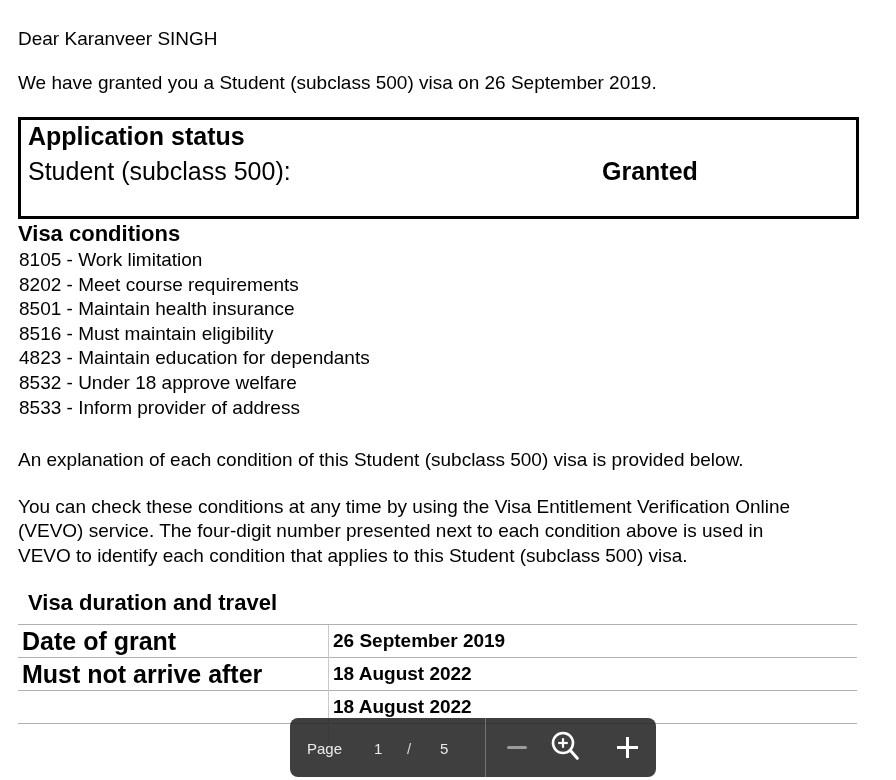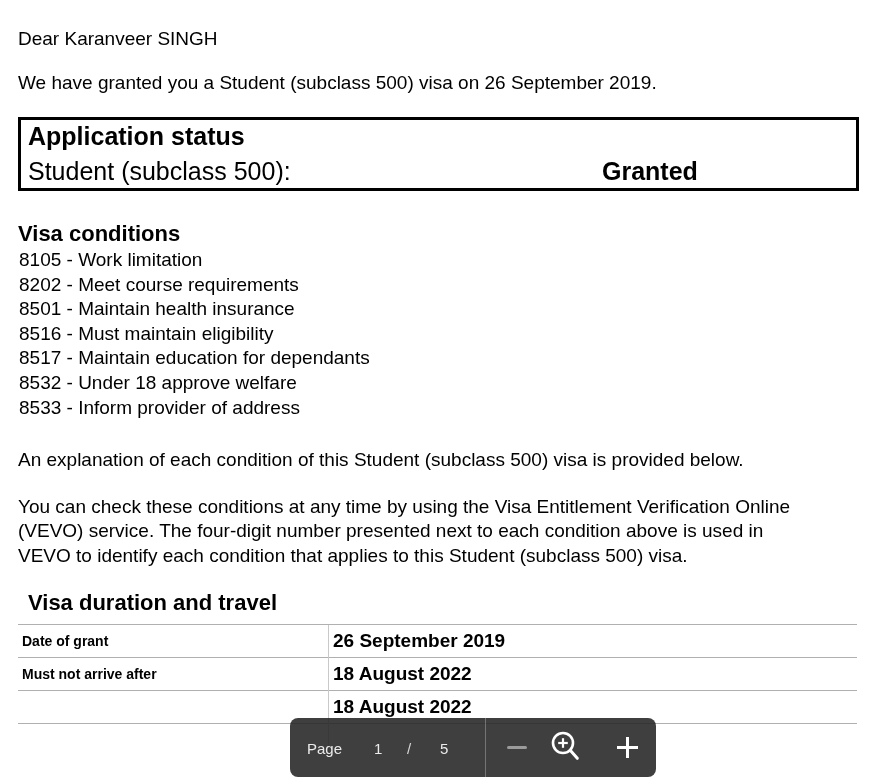--- a/index.html
+++ b/index.html
@@ -8,38 +8,38 @@
     font-family:"Liberation Sans", sans-serif;color:#000;
   }
   .abs{position:absolute;}
   .t19{font-size:19px;line-height:23px;}
 
   
   .salutation{left:18px;top:27px;text-align:right;}
   .intro{left:18px;top:71px;}
 
   
-  .status-box{left:18px;top:117px;width:841px;height:74px;border:3px solid #000;box-sizing:border-box;text-decoration:underline;}
+  .status-box{left:18px;top:117px;width:841px;height:102px;border:3px solid #000;box-sizing:border-box;text-decoration:underline;}
   .status-title{position:absolute;left:7px;top:2px;font-size:25px;font-weight:bold;white-space:nowrap;}
   .status-label{position:absolute;left:7px;top:37px;font-size:25px;white-space:nowrap;}
   .status-value{position:absolute;left:581px;top:37px;font-size:25px;font-weight:bold;white-space:nowrap;}
 
   
   .cond-heading{left:18px;top:221px;font-size:22px;font-weight:bold;}
   .cond-list{left:19px;top:248px;font-size:19px;line-height:24.6px;}
 
   
   .para1{left:18px;top:448px;}
   .para2{left:18px;top:495px;line-height:24.4px;}
 
   
   .dur-heading{left:28px;top:590px;font-size:22px;font-weight:bold;}
   .dur-table{left:18px;top:624px;width:839px;border-bottom:1.5px solid #b0b0b0;}
   .dur-row{position:relative;height:32px;border-top:1.5px solid #b0b0b0;box-sizing:content-box;}
-  .dur-label{position:absolute;left:4px;top:50%;transform:translateY(-50%);font-size:14px;font-weight:bold;white-space:nowrap;}
+  .dur-label{position:absolute;left:4px;top:50%;transform:translateY(-50%);font-size:25px;font-weight:bold;white-space:nowrap;}
   .dur-value{position:absolute;left:315px;top:50%;transform:translateY(-50%);font-size:19px;white-space:nowrap;font-weight:bold;}
   .dur-vline{position:absolute;left:310px;top:1px;width:1px;height:127px;background:#c9c9c9;}
 
   
   .toolbar{
     left:255px;top:718px;width:366px;height:59px;
     background:rgba(36,36,36,0.88);border-radius:8px;z-index:10;
     color:#ebebeb;font-size:15px;margin-left:35px;
   }
   .tb-item{position:absolute;top:50%;transform:translateY(-50%);white-space:nowrap;}
@@ -67,21 +67,21 @@
     <div class="status-value">Granted</div>
   </div>
 
   <div class="abs cond-heading">Visa conditions</div>
 
   <div class="abs cond-list">
     <div>8105 - Work limitation</div>
     <div>8202 - Meet course requirements</div>
     <div>8501 - Maintain health insurance</div>
     <div>8516 - Must maintain eligibility</div>
-    <div>8517 - Maintain education for dependants</div>
+    <div>4823 - Maintain education for dependants</div>
     <div>8532 - Under 18 approve welfare</div>
     <div>8533 - Inform provider of address</div>
   </div>
 
   <div class="abs para1 t19">An explanation of each condition of this Student (subclass 500) visa is provided below.</div>
 
   <div class="abs para2 t19">
     <div>You can check these conditions at any time by using the Visa Entitlement Verification Online</div>
     <div>(VEVO) service. The four-digit number presented next to each condition above is used in</div>
     <div>VEVO to identify each condition that applies to this Student (subclass 500) visa.</div>

